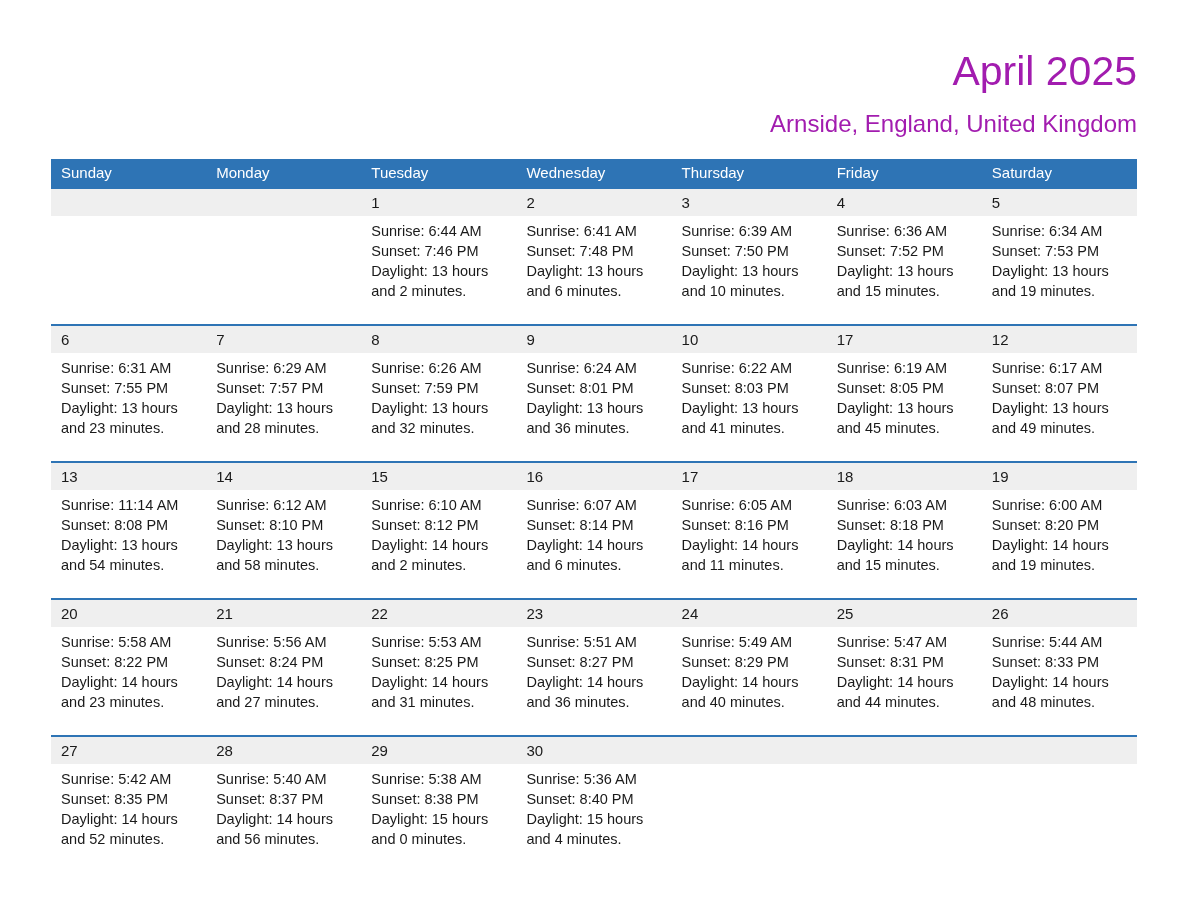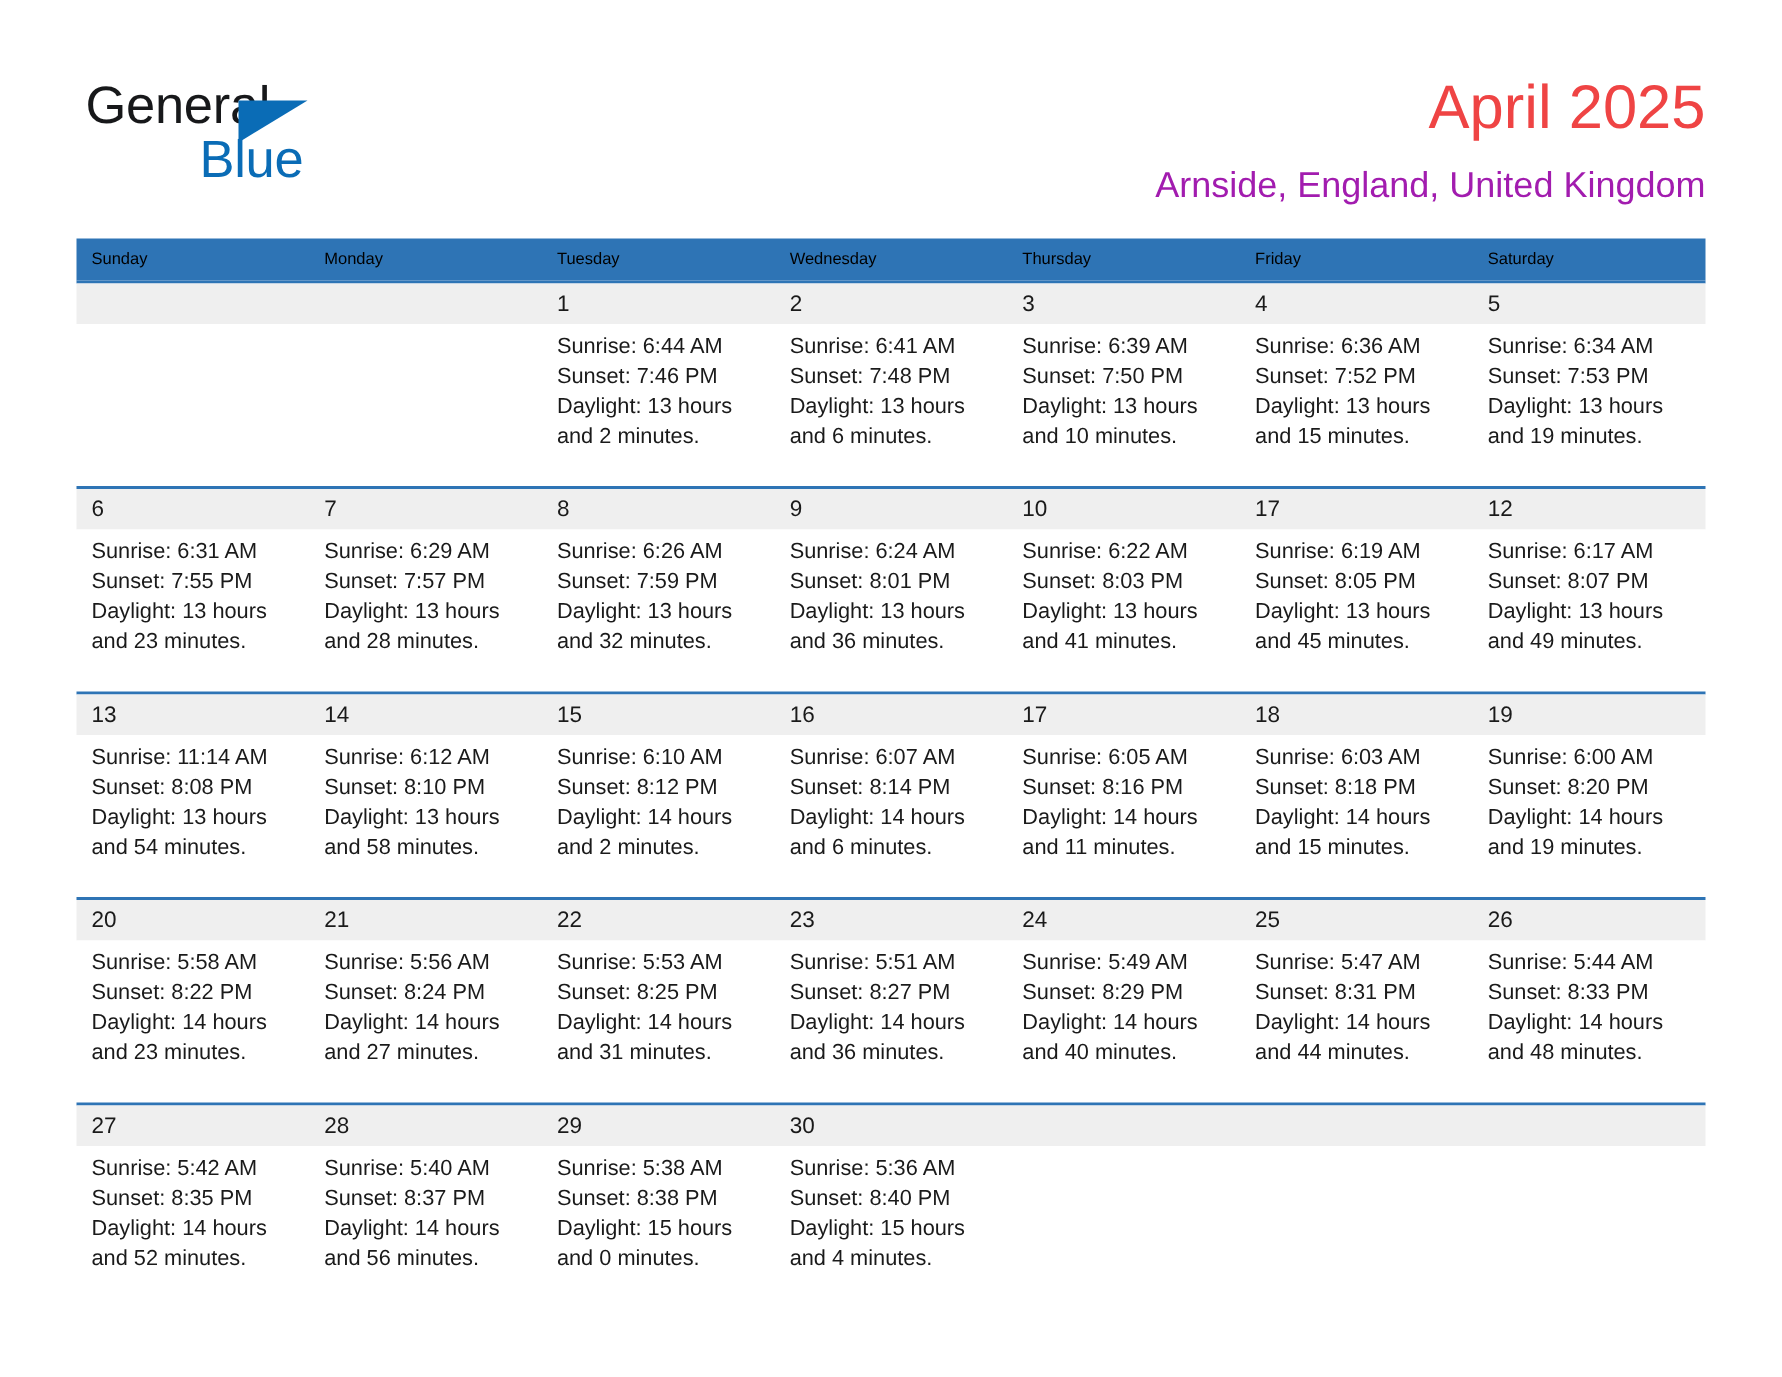--- a/index.html
+++ b/index.html
@@ -61,21 +61,21 @@
     color: #0A6CB6;
     letter-spacing: -0.2px;
     font-weight: 400;
   }
   .title {
     position: absolute;
     right: 0px;
     top: 2px;
     font-size: 41px;
     line-height: 50px;
-    color: #ef4444;
+    color: #a21caf;
     text-align: right;
     font-weight: 400;
   }
   .subtitle {
     position: absolute;
     right: 0px;
     top: 65px;
     font-size: 24px;
     line-height: 30px;
     color: #a21caf;
@@ -91,22 +91,22 @@
     width: 1086px;
   }
   .cal-head {
     display: flex;
     width: 100%;
     background: #2E74B5;
     height: 28px;
   }
   .cal-head .hcell {
     flex: 1 1 0;
-    color: #000000;
-    font-size: 11px;
+    color: #ffffff;
+    font-size: 15px;
     line-height: 28px;
     padding-left: 10px;
     white-space: nowrap;
     overflow: hidden;
   }
   .week {
     width: 100%;
     border-top: 2px solid #2E74B5;
   }
   .week:first-of-type { border-top: none; }
@@ -140,25 +140,20 @@
     white-space: nowrap;
   }
 </style>
 </head>
 <body>
 
 <div class="page">
 
   <div class="masthead">
 
-    <div class="logo">
-      <span class="logo-general">General</span>
-      <span class="logo-tri"></span>
-      <span class="logo-blue">Blue</span>
-    </div>
 
     <div class="title">April 2025</div>
     <div class="subtitle">Arnside, England, United Kingdom</div>
   </div>
 
   <div class="calendar">
 
     <div class="cal-head">
       <div class="hcell">Sunday</div>
       <div class="hcell">Monday</div>

